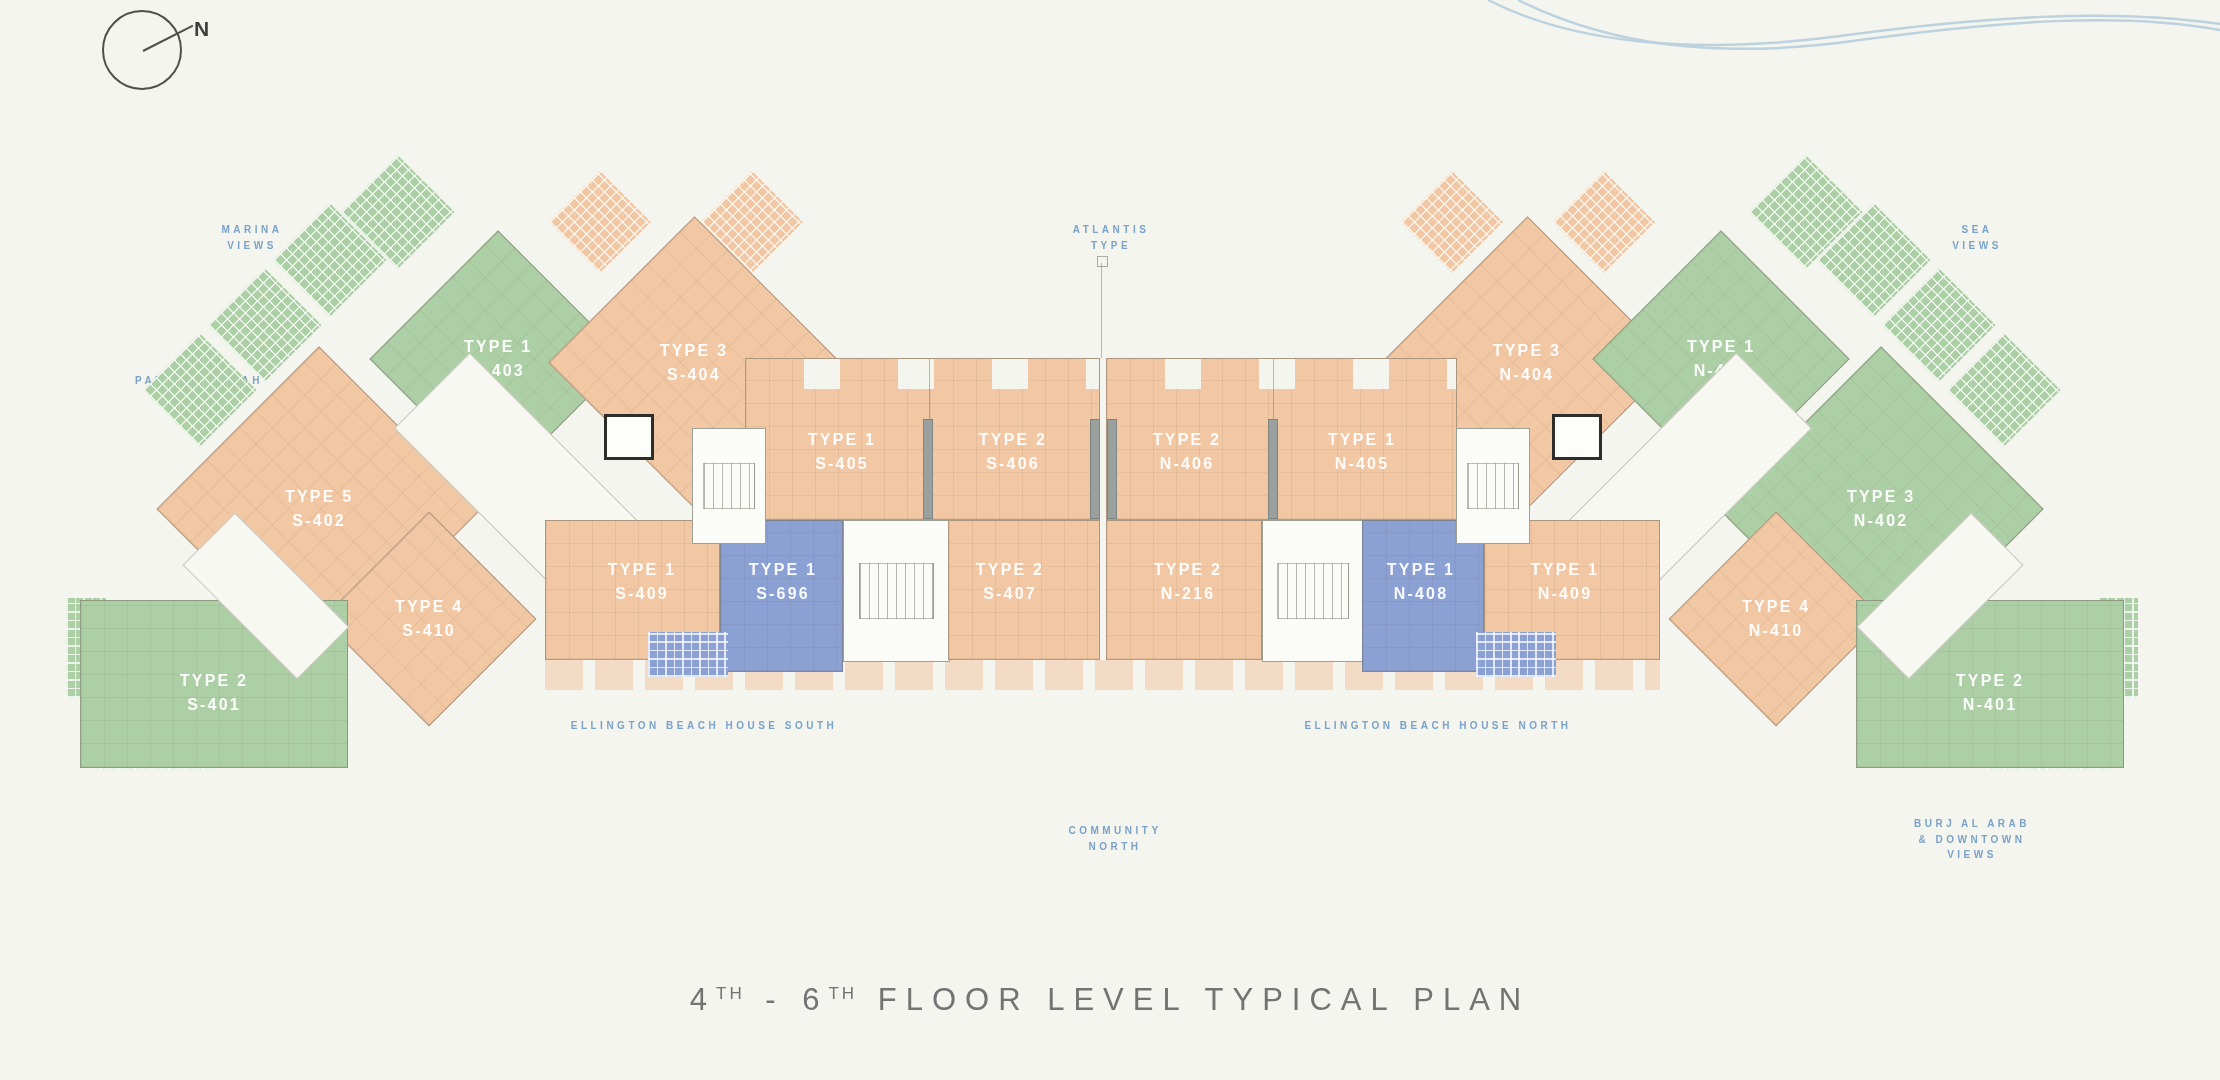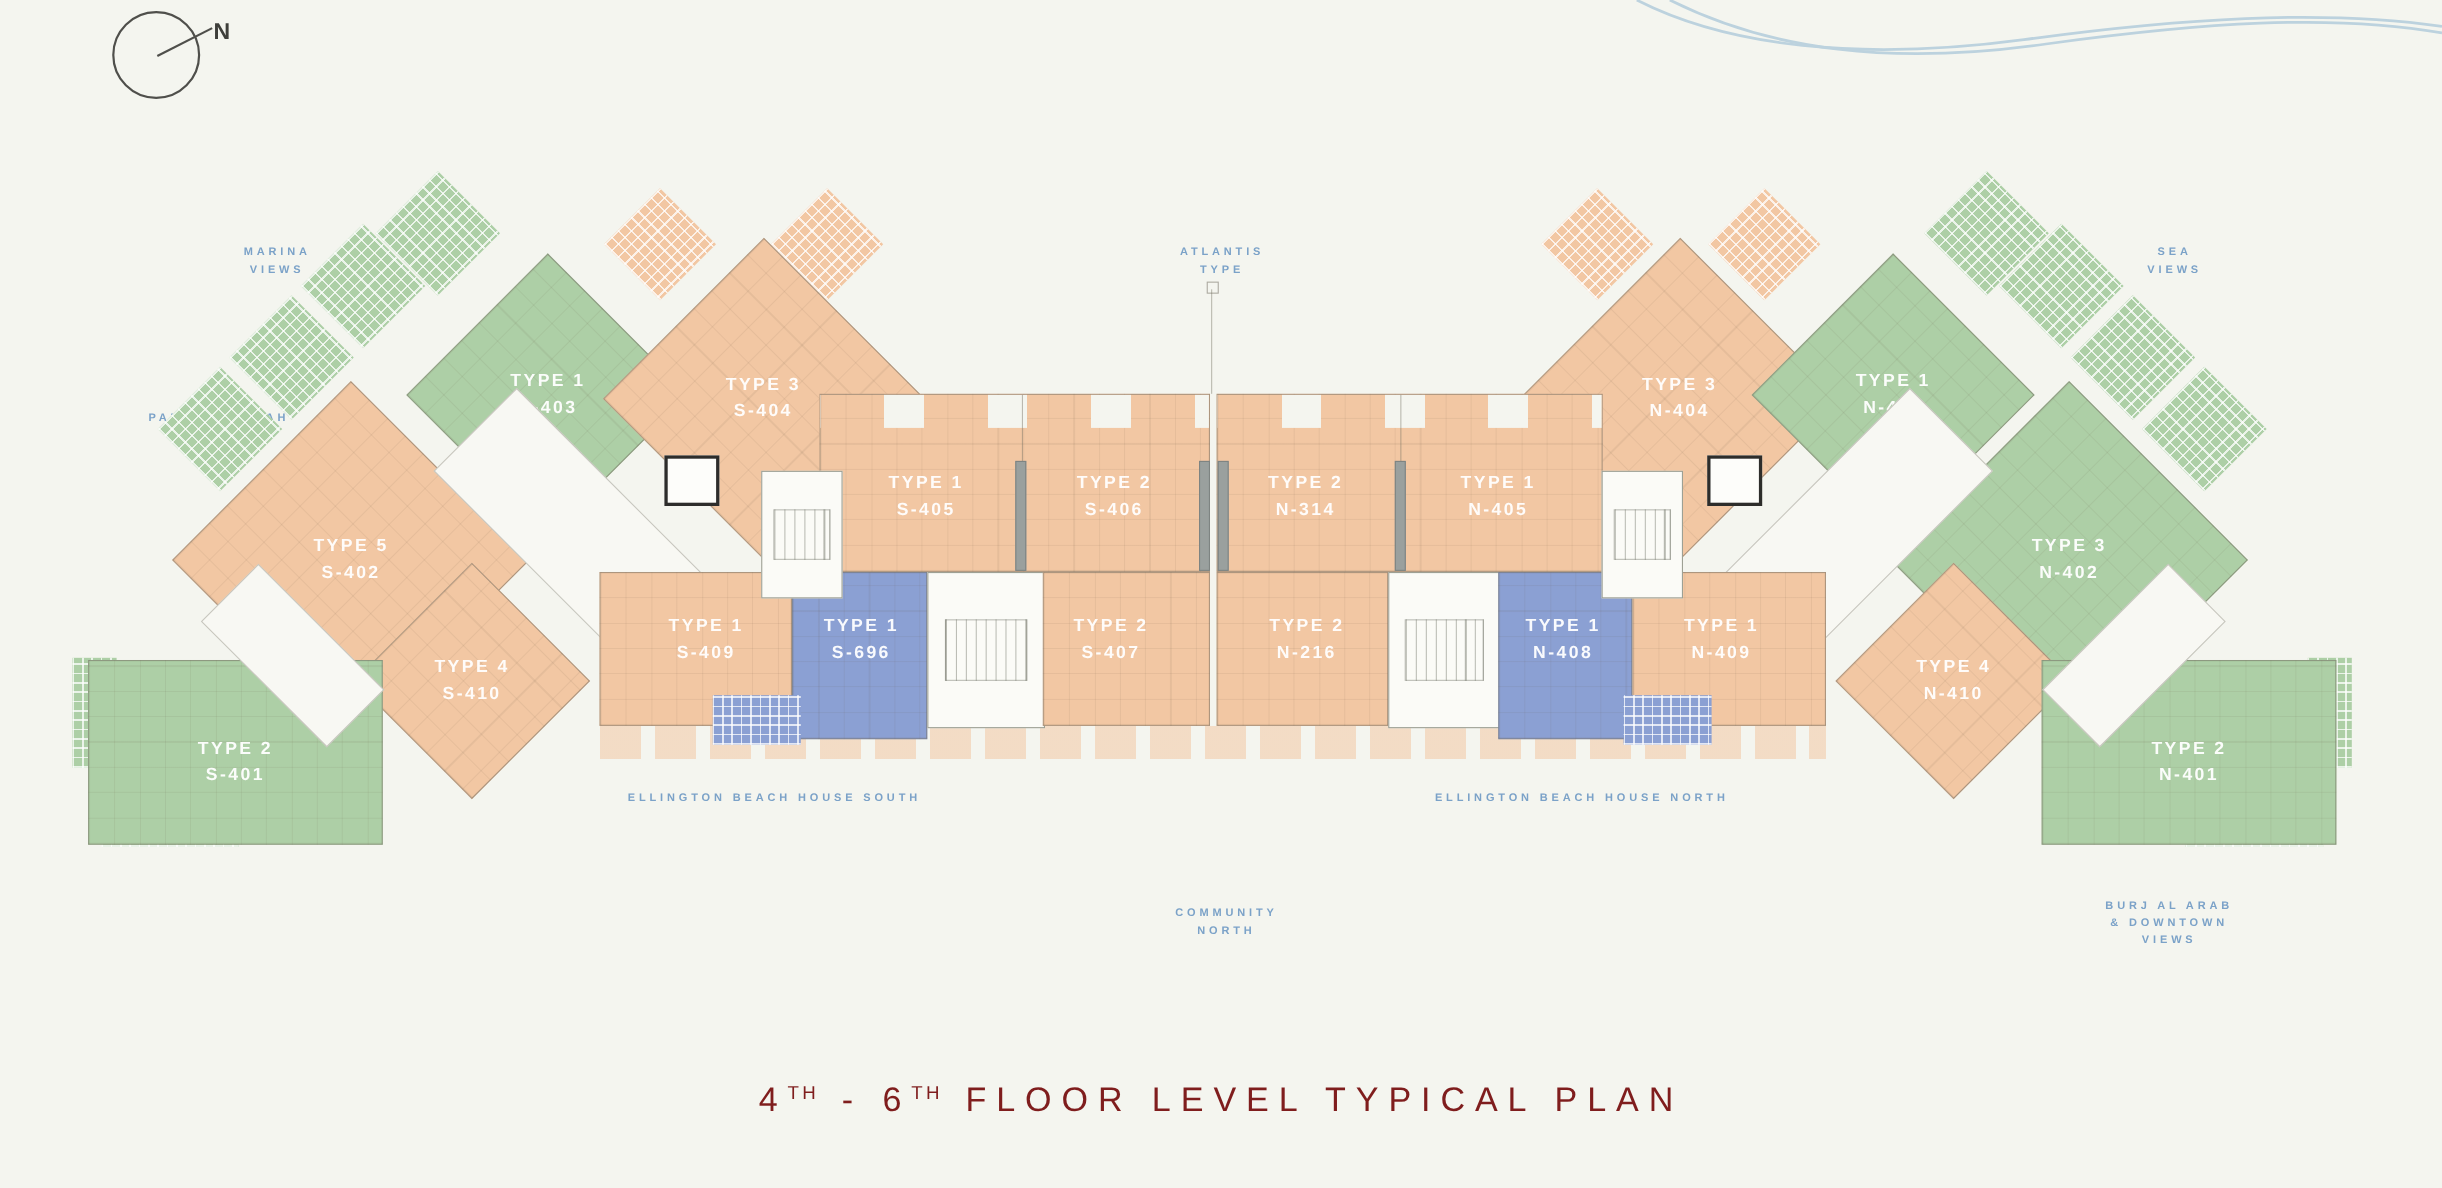--- a/index.html
+++ b/index.html
@@ -56,21 +56,21 @@
   .terrace{position:absolute;background:repeating-linear-gradient(90deg,rgba(242,199,163,.55) 0 38px,transparent 38px 50px);}
 
   
   .compass-circle{position:absolute;left:102px;top:10px;width:80px;height:80px;
                   border:2px solid #4f4f4b;border-radius:50%;box-sizing:border-box;}
   .compass-needle{position:absolute;left:143px;top:50px;width:56px;height:2px;background:#4f4f4b;
                   transform:rotate(-27deg);transform-origin:0 50%;}
   .compass-n{position:absolute;left:194px;top:17px;font-size:21px;font-weight:700;color:#3e3e3a;letter-spacing:1px;}
 
   
-  .title{position:absolute;left:0;right:0;top:982px;text-align:center;color:#7f1d1d;
+  .title{position:absolute;left:0;right:0;top:982px;text-align:center;color:#737373;
          font-size:31px;font-weight:500;letter-spacing:9px;white-space:nowrap;}
   .title .sup{font-size:17px;letter-spacing:3px;position:relative;top:-11px;margin-right:3px;}
 </style>
 </head>
 <body>
 
 <div class="canvas">
 
   <svg class="abs" style="left:1460px;top:0;" width="760" height="64" viewBox="0 0 760 64">
     <path d="M28,0 C110,42 230,56 380,36 C520,17 650,8 760,24" fill="none" stroke="#bcd2de" stroke-width="2.5"></path>
@@ -232,21 +232,21 @@
   <div class="ulabel" style="left:842px;top:428px;">
     <span>TYPE 1</span>
       <span>S-405</span>
   </div>
   <div class="ulabel" style="left:1013px;top:428px;">
     <span>TYPE 2</span>
       <span>S-406</span>
   </div>
   <div class="ulabel" style="left:1187px;top:428px;">
     <span>TYPE 2</span>
-      <span>N-314</span>
+      <span>N-406</span>
   </div>
   <div class="ulabel" style="left:1362px;top:428px;">
     <span>TYPE 1</span>
       <span>N-405</span>
   </div>
 
   <div class="ulabel" style="left:642px;top:558px;">
     <span>TYPE 1</span>
       <span>S-409</span>
   </div>

